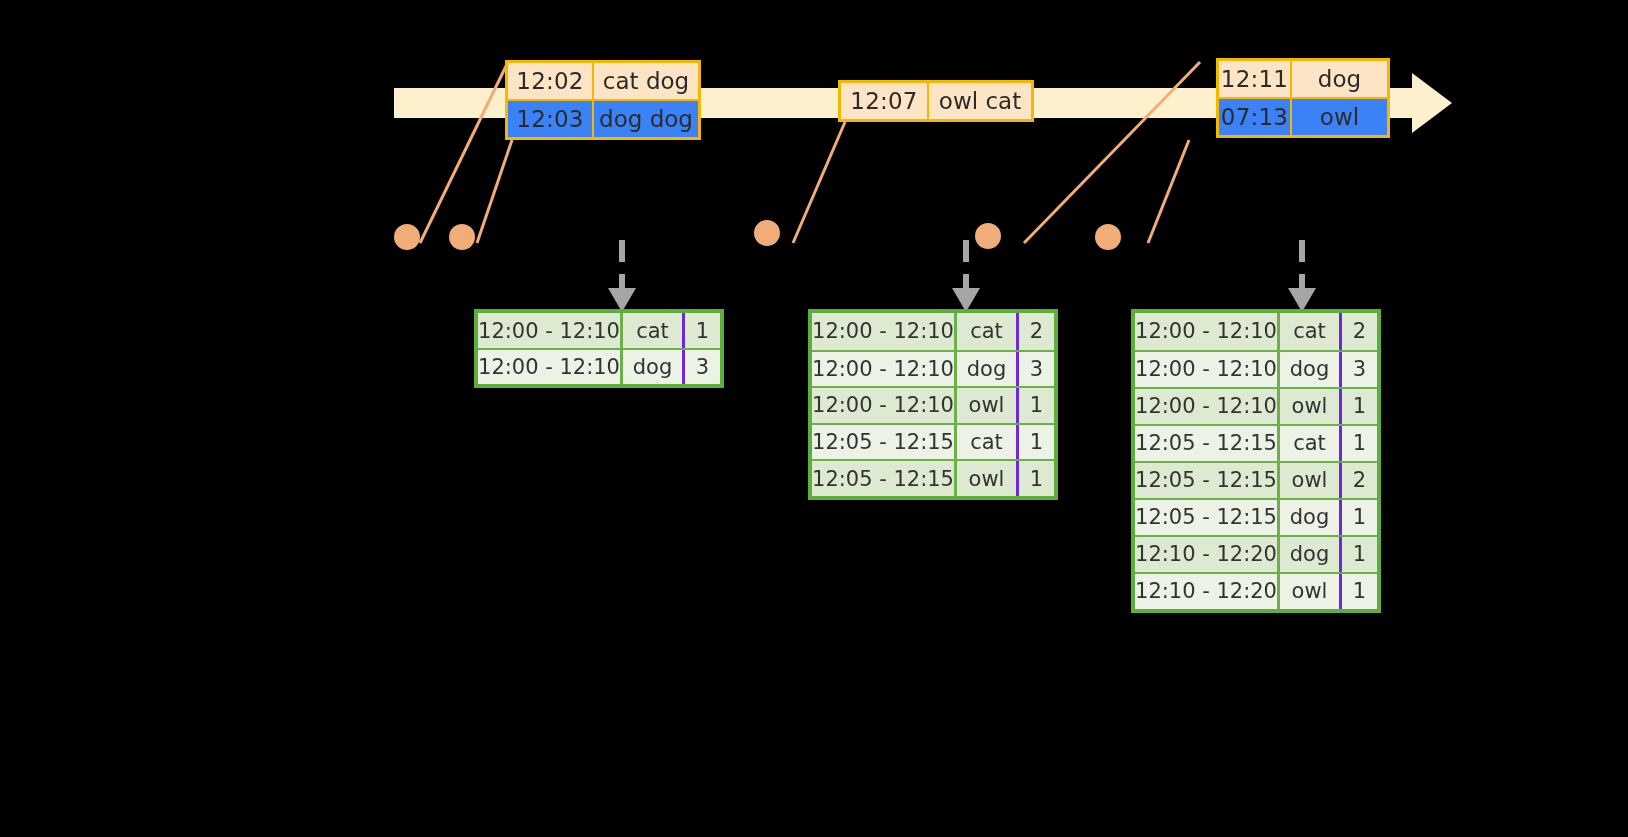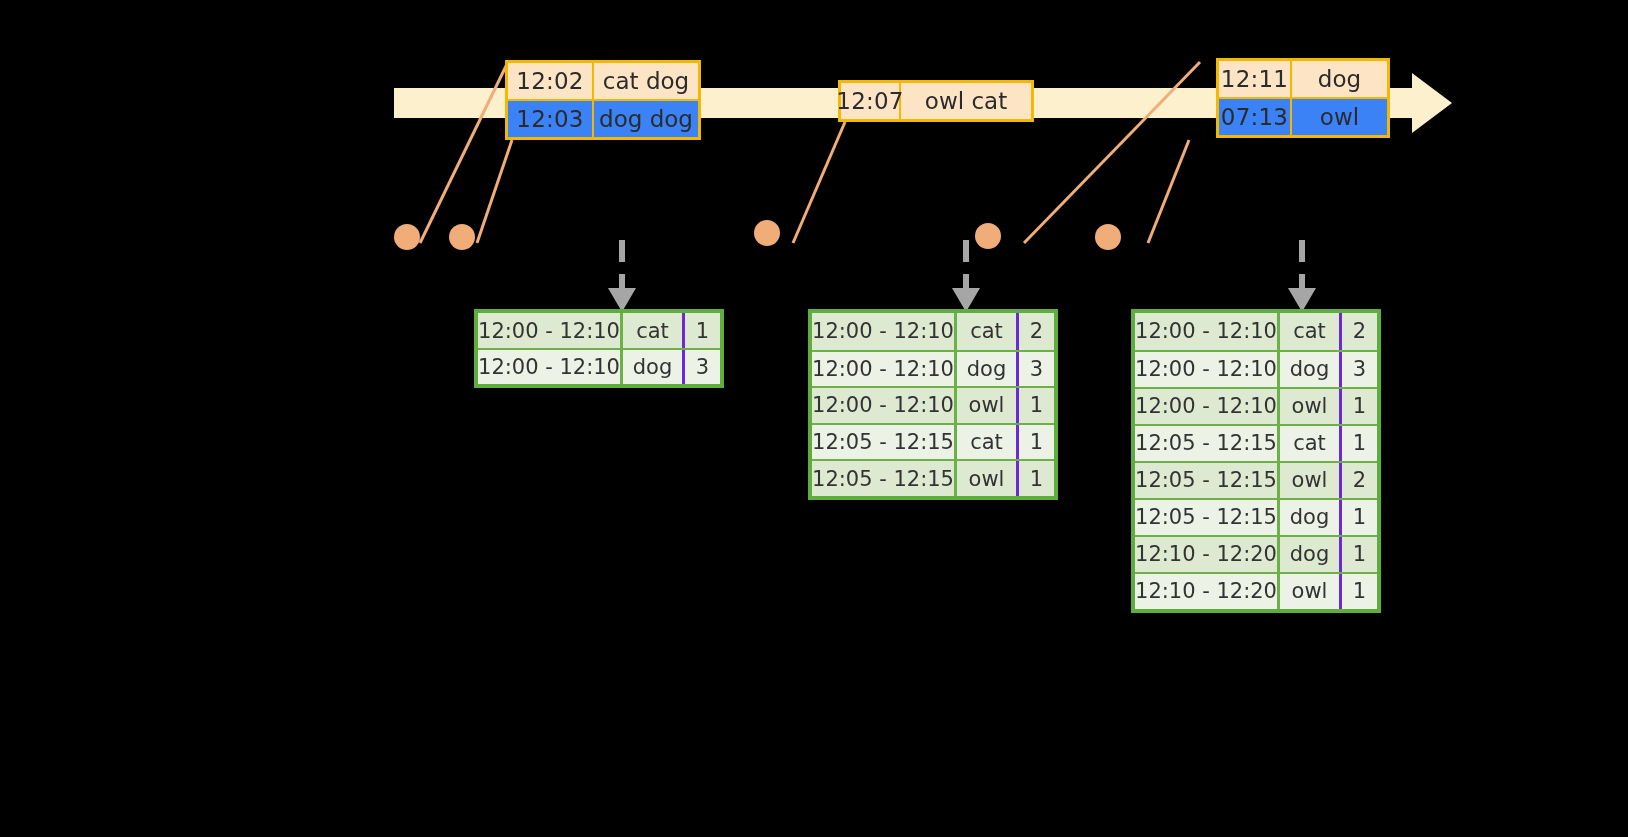--- a/index.html
+++ b/index.html
@@ -75,21 +75,21 @@
     align-items: center;
     justify-content: center;
     color: #2b2b2b;
     font-size: 23px;
   }
 
   
   #event-box-1 { left: 505px; top: 60px; width: 196px; height: 80px; }
   #event-box-1 .event-time { width: 86px; }
   #event-box-2 { left: 838px; top: 80px; width: 196px; height: 42px; }
-  #event-box-2 .event-time { width: 60px; }
+  #event-box-2 .event-time { width: 88px; }
   #event-box-3 { left: 1216px; top: 58px; width: 174px; height: 80px; }
   #event-box-3 .event-time { width: 73px; }
 
   
   .event-dot {
     position: absolute;
     width: 26px;
     height: 26px;
     border-radius: 50%;
     background: #f0ad77;

